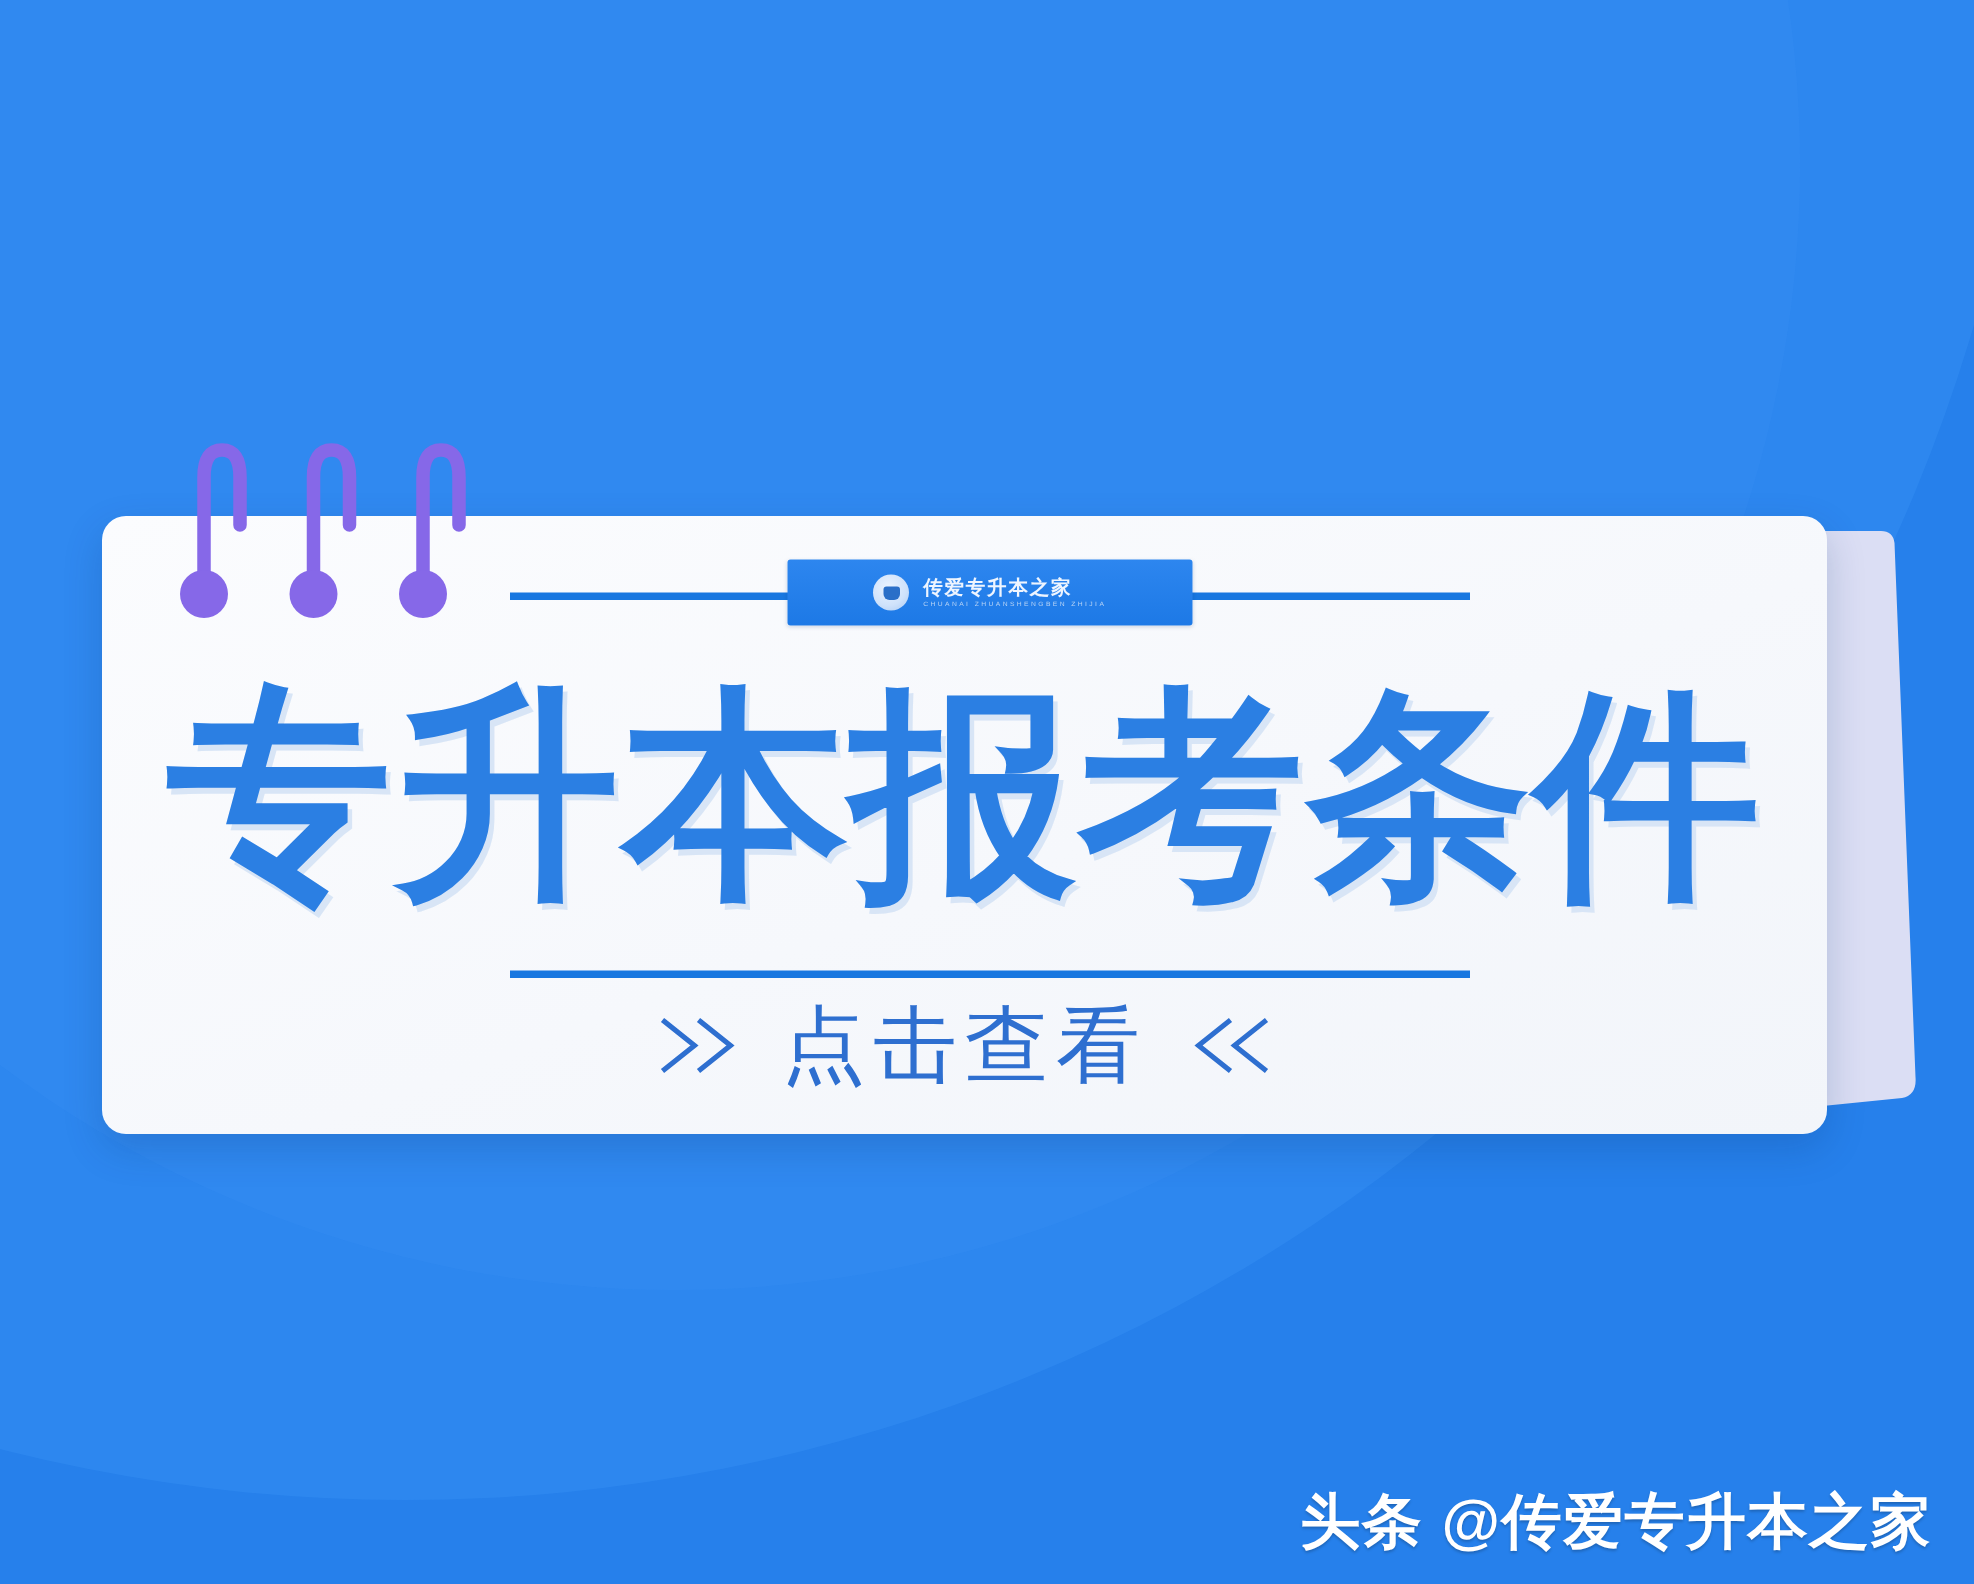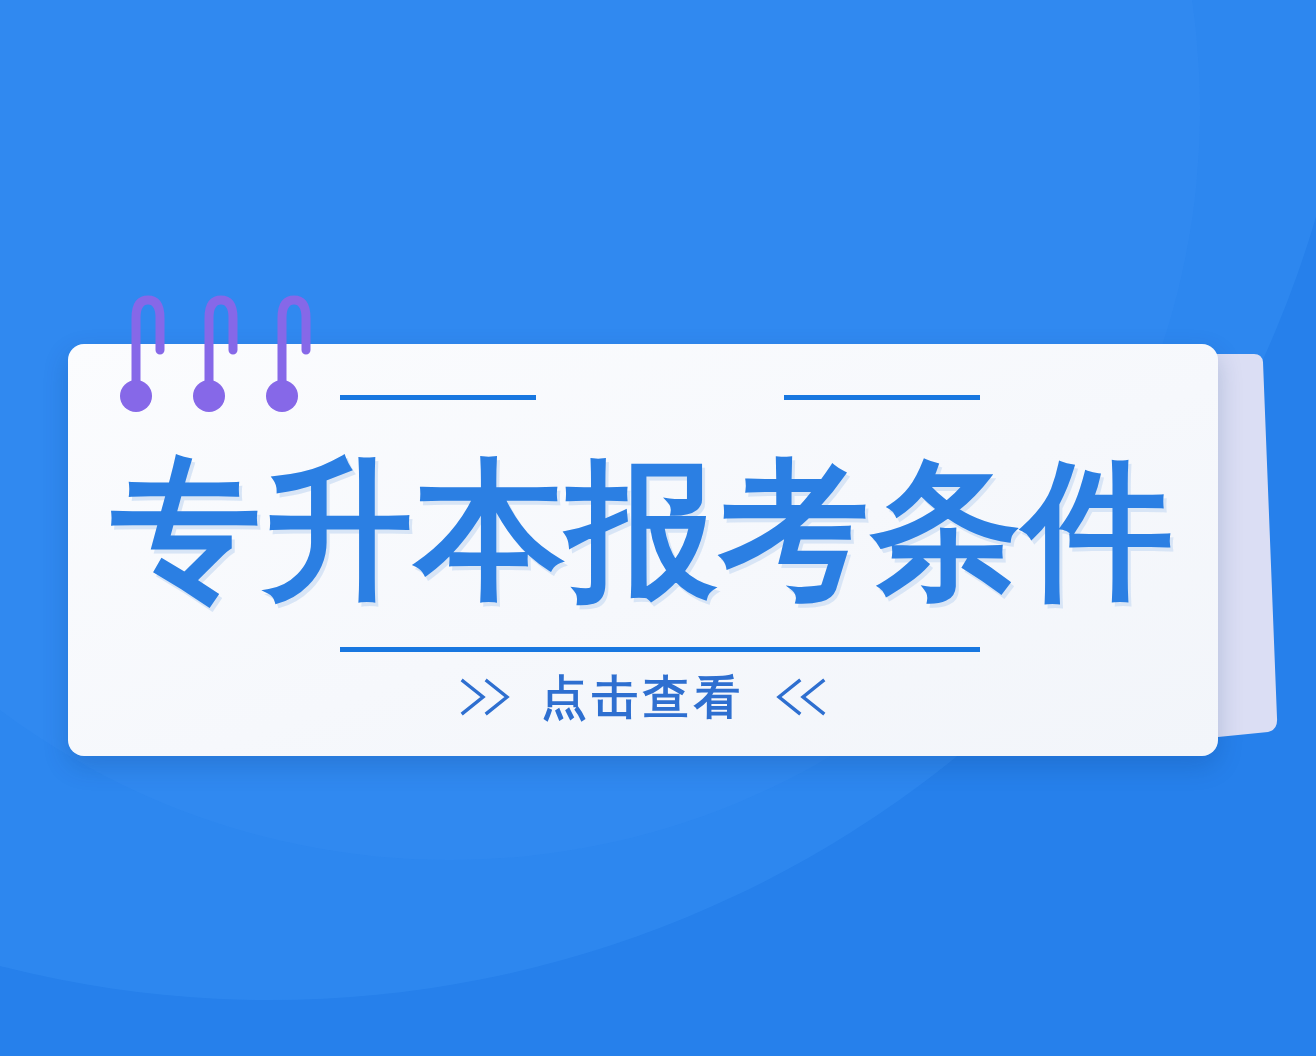--- a/index.html
+++ b/index.html
@@ -185,25 +185,25 @@
     left: 0;
     right: 0;
     top: 330px;
     display: flex;
     align-items: center;
     justify-content: center;
     gap: 22px;
   }
 
   .subtitle-text {
-    font-size: 46px;
+    font-size: 56px;
     line-height: 46px;
     color: #2e6fd0;
     letter-spacing: 5px;
-    font-weight: bold;
+    font-weight: normal;
     white-space: nowrap;
   }
 
   
   .watermark {
     position: absolute;
     z-index: 8;
     right: 28px;
     bottom: 18px;
     font-size: 40px;
@@ -228,20 +228,29 @@
     <path d="M6 10 Q6 2 14 2 L104 2 Q112 2 113 10 L127 366 Q128 378 118 380 L18 390 Q8 391 8 381 Z" fill="#e3e2f4" opacity="0.96"></path>
     <path d="M6 10 Q6 2 14 2 L40 2 L30 390 L18 390 Q8 391 8 381 Z" fill="#d9d8ee" opacity="0.55"></path>
   </svg>
 
   <div class="card">
 
     <div class="header-row">
       <div class="rule-left"></div>
       <div class="rule-right"></div>
 
+      <div class="badge">
+        <span class="badge-mark">
+            <span></span>
+          </span>
+        <span class="badge-text">
+          <span class="badge-title">传爱专升本之家</span>
+          <span class="badge-sub">CHUANAI ZHUANSHENGBEN ZHIJIA</span>
+        </span>
+      </div>
     </div>
 
     <div class="title">专升本报考条件</div>
 
     <div class="rule-bottom"></div>
 
     <div class="subtitle-row">
       <svg width="62" height="44" viewBox="0 0 62 44">
         <path d="M6 6 L26 22 L6 38" fill="none" stroke="#2e6fd0" stroke-width="3.4" stroke-linecap="square"></path>
         <path d="M30 6 L50 22 L30 38" fill="none" stroke="#2e6fd0" stroke-width="3.4" stroke-linecap="square"></path>
@@ -264,14 +273,15 @@
       <path d="M91 98 L91 26 Q91 8 103 8 Q115 8 115 26 L115 58"></path>
     </g>
     <circle cx="91" cy="104" r="16" fill="#8668e8"></circle>
 
     <g stroke="#8668e8" stroke-width="9" fill="none" stroke-linecap="round">
       <path d="M164 98 L164 26 Q164 8 176 8 Q188 8 188 26 L188 58"></path>
     </g>
     <circle cx="164" cy="104" r="16" fill="#8668e8"></circle>
   </svg>
 
+  <div class="watermark">头条 @传爱专升本之家</div>
 
 </div>
 
 </body></html>

